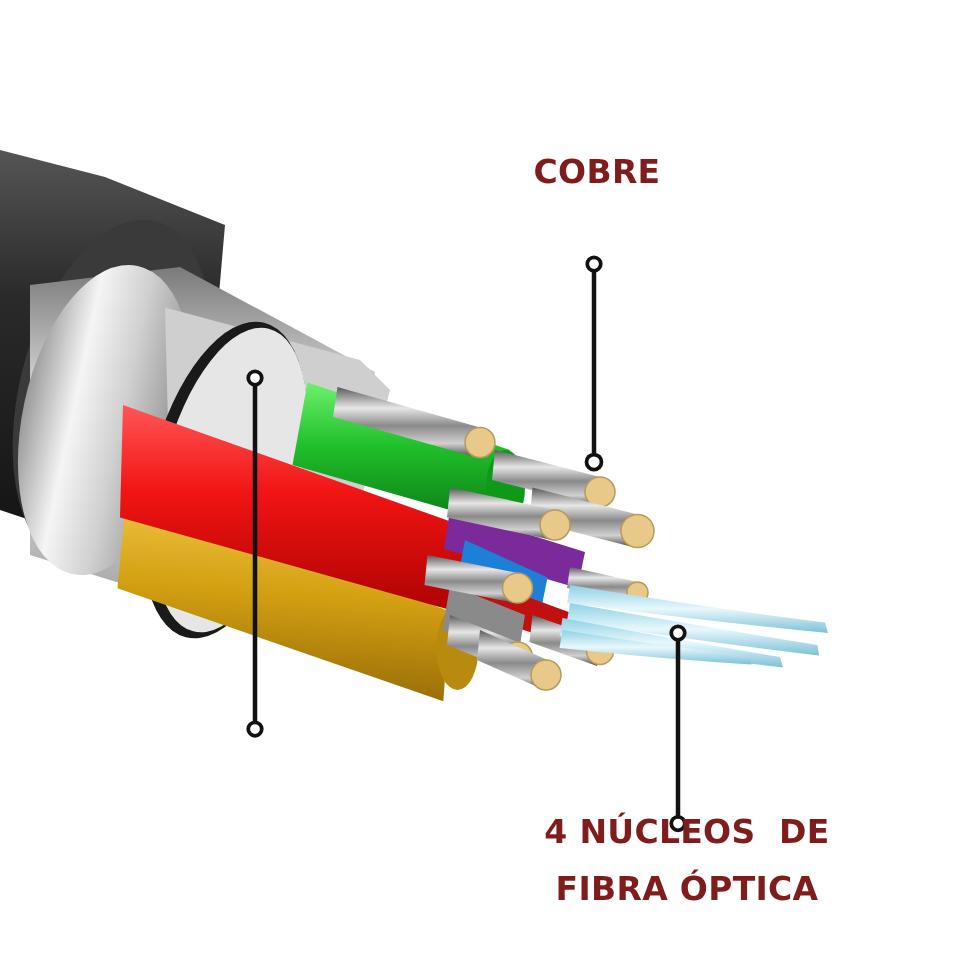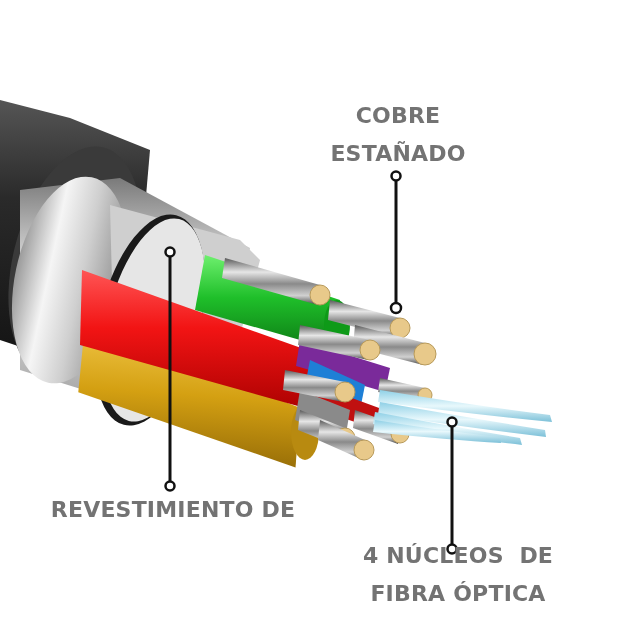--- a/index.html
+++ b/index.html
@@ -1,18 +1,18 @@
 <!DOCTYPE html>
 <html><head>
   <meta charset="utf-8">
   <style>
     html, body { margin: 0; padding: 0; background: #ffffff; }
     body { width: 640px; height: 640px; position: relative; overflow: hidden; font-family: "DejaVu Sans", "Liberation Sans", sans-serif; }
     .canvas { position: absolute; left: 0; top: 0; width: 640px; height: 640px; }
-    .label { position: absolute; font-weight: bold; color: #737373; text-align: center; font-size: 22px; line-height: 38px; letter-spacing: 0.2px; white-space: nowrap; }
+    .label { position: absolute; font-weight: bold; color: #7f1d1d; text-align: center; font-size: 22px; line-height: 38px; letter-spacing: 0.2px; white-space: nowrap; }
     .label span { display: block; }
     #lbl-cobre { left: 318px; top: 97px; width: 160px; }
     #lbl-alum { left: 28px; top: 491px; width: 290px; }
     #lbl-fibra { left: 338px; top: 537px; width: 240px; }
   </style>
 </head>
 <body>
 
 <svg class="canvas" viewBox="0 0 640 640" xmlns="http://www.w3.org/2000/svg">
   <defs>
@@ -136,23 +136,21 @@
   </g>
   <g stroke="#111" stroke-width="3" fill="none">
     <line x1="452" y1="427" x2="452" y2="544"></line>
     <circle cx="452" cy="422" r="4.5" fill="#fff" stroke-width="2.5"></circle>
     <circle cx="452" cy="549" r="4.5" fill="#fff" stroke-width="2.5"></circle>
   </g>
 </svg>
 
 <div class="label" id="lbl-cobre">
   <span>COBRE</span>
-  <span>ESTAÑADO</span>
 </div>
 
 <div class="label" id="lbl-alum">
-  <span>REVESTIMIENTO DE</span>
 </div>
 
 <div class="label" id="lbl-fibra">
   <span style="white-space:pre">4 NÚCLEOS  DE</span>
   <span>FIBRA ÓPTICA</span>
 </div>
 
 </body></html>

